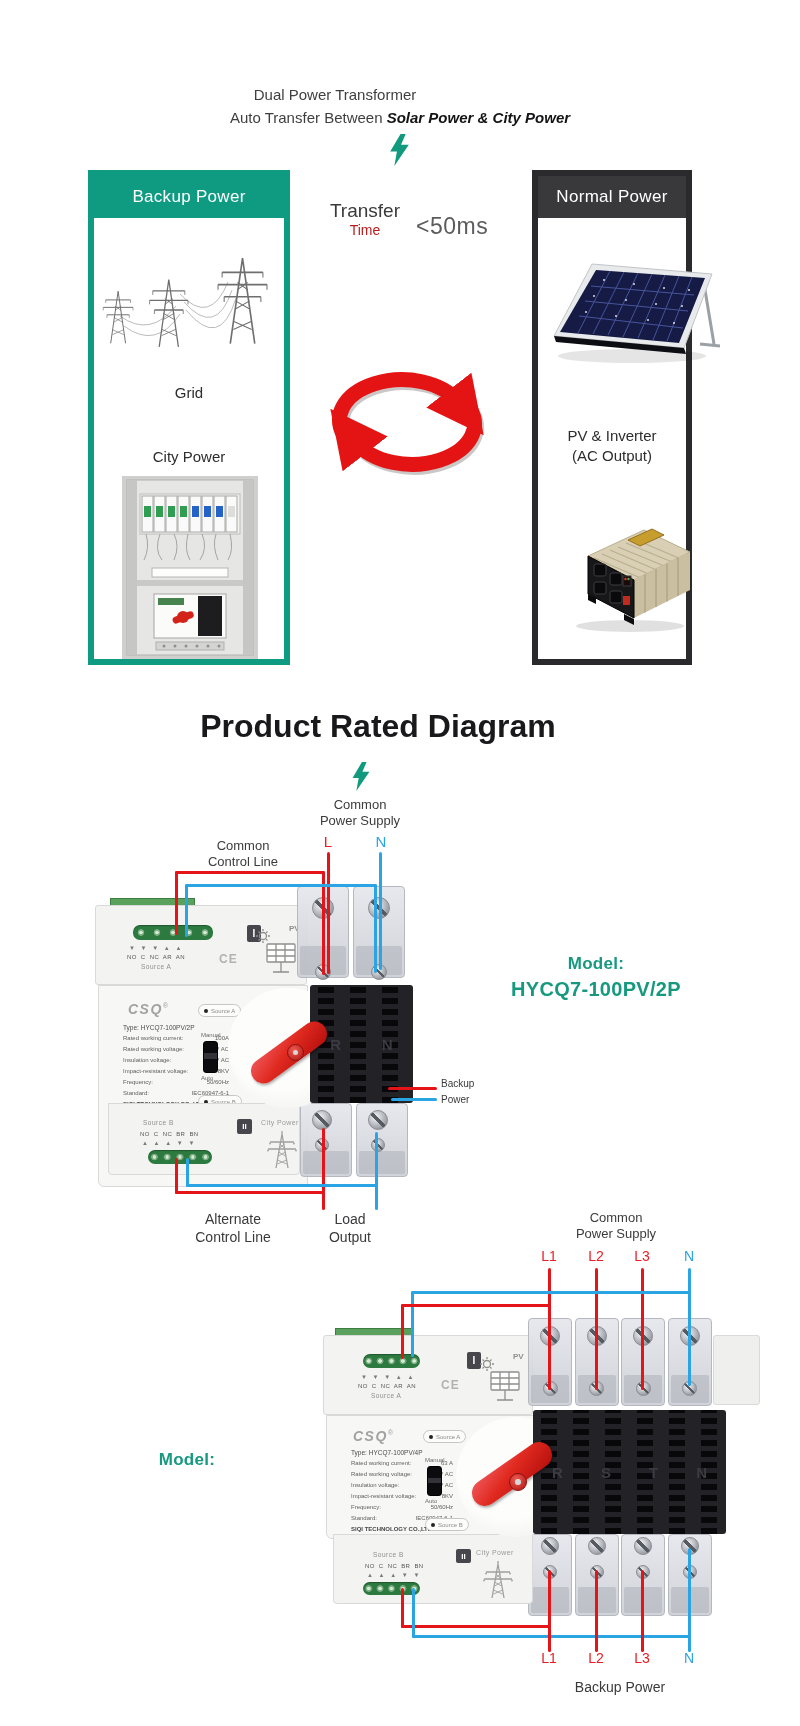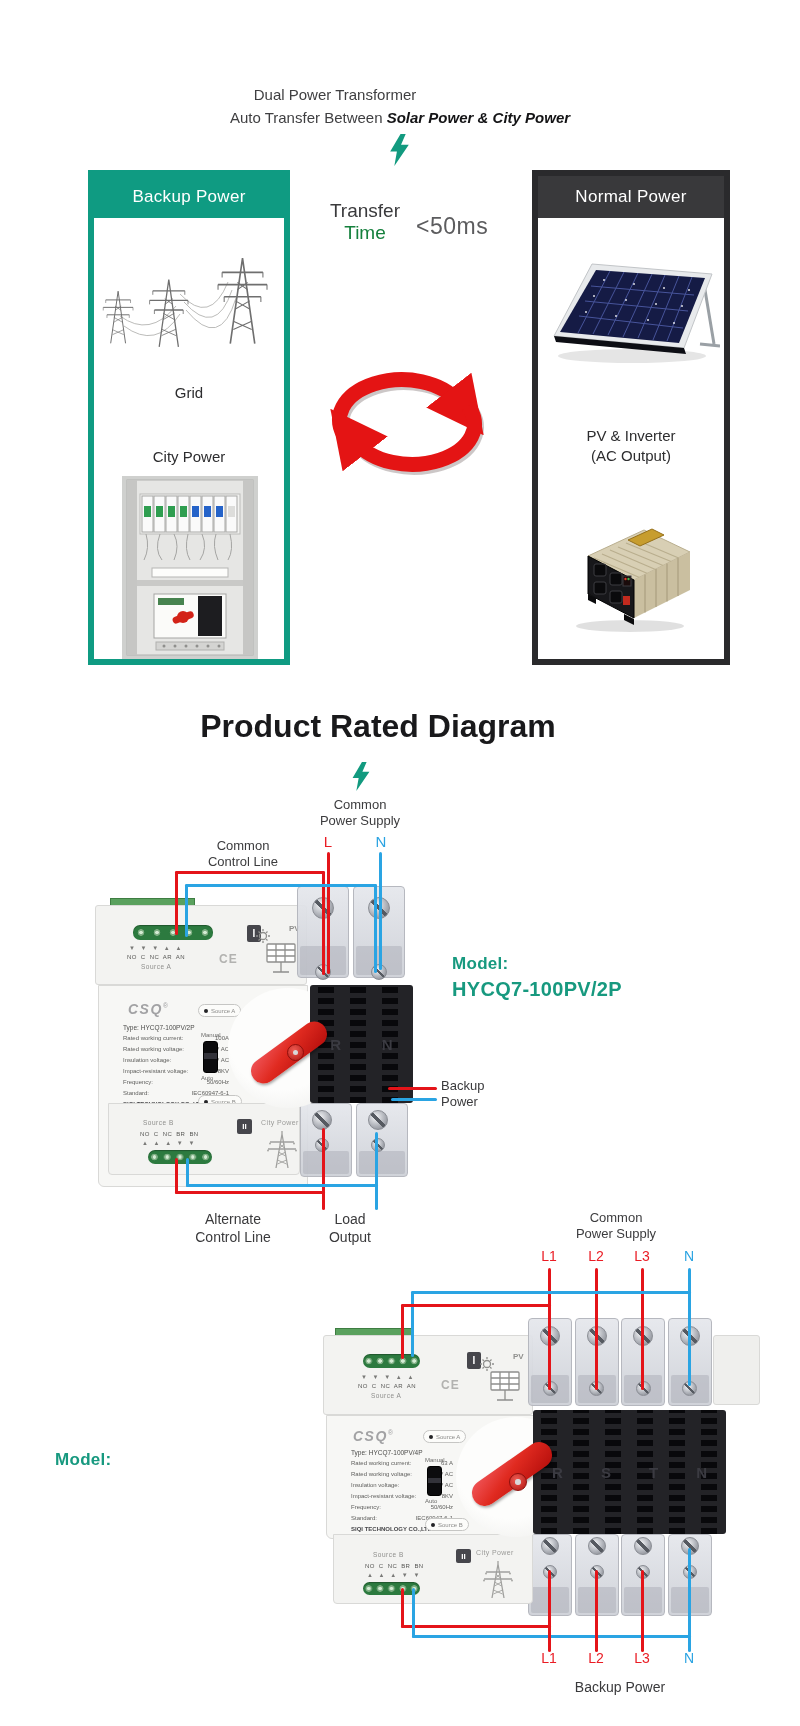--- a/index.html
+++ b/index.html
@@ -10,25 +10,25 @@
   .t-title{font-size:36px;font-weight:600;color:#1b1b1d;letter-spacing:.3px}
   .t-sub{font-size:15px;color:#3f3f41}
   .t-sub em{font-style:italic;font-weight:700;color:#141416}
   .panel{box-sizing:border-box;border:6px solid;background:#fff;z-index:1}
   .panel-hd{position:absolute;left:0;right:0;top:0;height:42px;display:flex;align-items:center;
             justify-content:center;color:#fff;font-size:17px;font-weight:500;letter-spacing:.3px}
   .plabel{position:absolute;left:0;right:0;text-align:center;font-size:15px;color:#2d2d2f}
   .sec-title{font-size:32px;font-weight:600;color:#19191b}
   .lab13{font-size:13px;color:#3c3c3e;text-align:center;line-height:1.25}
   .lab14{font-size:14px;color:#3a3a3c;text-align:center;line-height:1.25}
-  .lab13l{font-size:13px;color:#3a3a3c;line-height:1.2}
+  .lab13l{font-size:10px;color:#3a3a3c;line-height:1.2}
   .phase{font-size:15px;font-weight:500;text-align:center}
   .phase4{font-size:14px;font-weight:500;text-align:center}
   .red-t{color:#ea1c24}.blue-t{color:#2aa3e2}
-  .model{color:#17997f;font-weight:600;text-align:left;letter-spacing:.3px}
+  .model{color:#17997f;font-weight:600;text-align:center;letter-spacing:.3px}
   .wire{position:absolute;z-index:6;border-radius:1.5px}
   .wr{background:#e41419}.wb{background:#2aa4e3}
   .device{position:absolute;z-index:2}
   .dsec{position:absolute;background:#f3f3f1;border:1px solid #d9d9d7;box-sizing:border-box;border-radius:3px}
   .pcb{position:absolute;background:#5aa15e;border:1px solid #3e7d42;box-sizing:border-box}
   .gstrip{position:absolute;background-color:#2c7a3f;border-radius:7px;
     background-image:radial-gradient(circle at 50% 50%, #d4ecd4 0 1.5px, #7fae84 2px 3px, rgba(0,0,0,0) 3.6px);
     background-size:20% 100%;background-repeat:repeat-x;box-shadow:inset 0 1px 1px rgba(0,0,0,.3)}
   .arrows{position:absolute;font-size:6px;color:#7a7a78;letter-spacing:2px;white-space:nowrap}
   .tl{position:absolute;font-size:6px;color:#565654;letter-spacing:.4px;word-spacing:2px;white-space:nowrap}
@@ -138,21 +138,21 @@
           <circle cx="42" cy="170" r="1.5"></circle>
           <circle cx="53" cy="170" r="1.5"></circle>
           <circle cx="64" cy="170" r="1.5"></circle>
           <circle cx="75" cy="170" r="1.5"></circle>
           <circle cx="86" cy="170" r="1.5"></circle>
           <circle cx="97" cy="170" r="1.5"></circle>
         </g>
     </svg>
   </div>
 
-  <div class="p panel" style="left:532px;top:170px;width:198px;height:495px;border-color:#2a2a2c">
+  <div class="p panel" style="left:532px;top:170px;width:160px;height:495px;border-color:#2a2a2c">
     <div class="panel-hd" style="background:#39393b">Normal Power</div>
     <svg class="p" style="left:6px;top:64px" width="176" height="126" viewBox="0 0 176 126">
       <ellipse cx="88" cy="116" rx="74" ry="7" fill="rgba(0,0,0,.10)"></ellipse>
       <path d="M160 44 L170 104 M156 104 L176 106" stroke="#9aa0a5" stroke-width="3" fill="none"></path>
       <polygon points="10,96 140,108 168,34 48,24" fill="#e8eaec" stroke="#c2c5c8"></polygon>
       <polygon points="16,92 135,103 161,38 52,30" fill="#151b45"></polygon>
       <g stroke="#47549b" stroke-width="1" fill="none">
         <path d="M66 31 L34 93 M80 32 L49 94 M94 33 L64 95 M108 34 L79 97 M121 35 L94 98 M135 36 L109 100 M148 37 L123 101"></path>
         <path d="M47 46 L150 55 M41 61 L144 71 M35 76 L139 88"></path>
       </g>
@@ -194,21 +194,21 @@
       </g>
       <rect x="53" y="60" width="8" height="10" fill="#1a0b0b" stroke="#3c3c40"></rect>
       <circle cx="55.5" cy="63" r="1.2" fill="#e23a2a"></circle>
         <circle cx="58.5" cy="63" r="1.2" fill="#47b34c"></circle>
       <rect x="53" y="80" width="7" height="9" fill="#c22a1e"></rect>
       <path d="M18 78 l8 4 v6 l-8 -4 z M54 98 l10 5 v6 l-10 -5 z" fill="#0c0c0e"></path>
     </svg>
   </div>
 
   <div class="p ctr" style="left:315px;top:200px;width:100px;font-size:19px;color:#3a3a3c">Transfer</div>
-  <div class="p ctr" style="left:315px;top:222px;width:100px;font-size:19px;color:#15803d">Time</div>
+  <div class="p ctr" style="left:315px;top:222px;width:100px;font-size:14px;color:#b91c1c">Time</div>
   <div class="p" style="left:416px;top:213px;font-size:23px;color:#5c5c5e;letter-spacing:.5px">&lt;50ms</div>
   <svg class="p" style="left:312px;top:356px" width="190" height="128" viewBox="0 0 190 128">
     <defs>
       <marker id="ah" markerWidth="3.8" markerHeight="3.8" refX="1" refY="1.9" orient="auto">
         <path d="M0 0 L3.8 1.9 L0 3.8 z" fill="#e41414"></path>
       </marker>
     </defs>
     <g opacity=".28">
       <path d="M36 85 A 62 40 0 0 1 148 49" stroke="#4d3a3a" stroke-width="15" fill="none"></path>
       <path d="M158 53 A 62 40 0 0 1 46 89" stroke="#4d3a3a" stroke-width="15" fill="none"></path>

